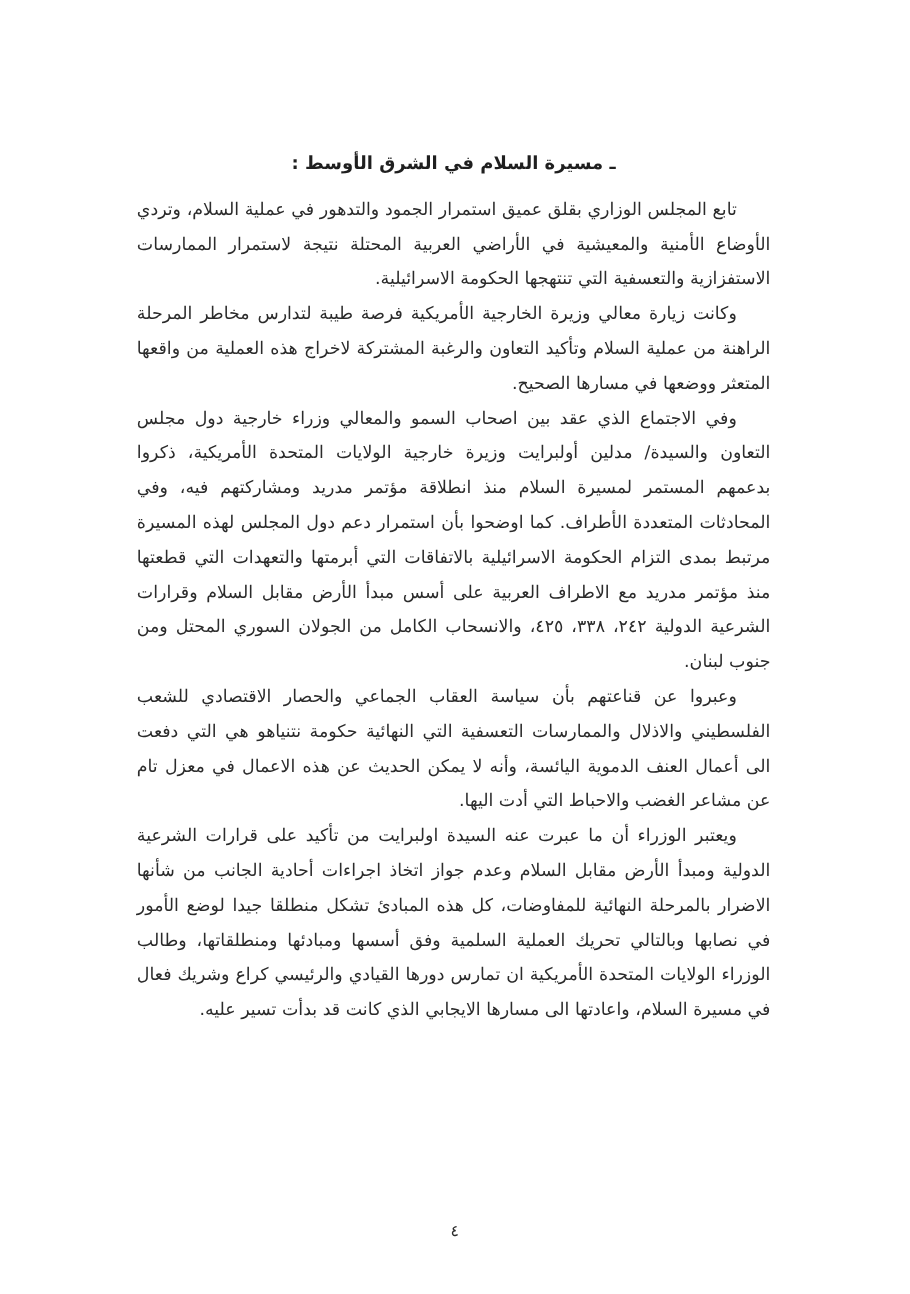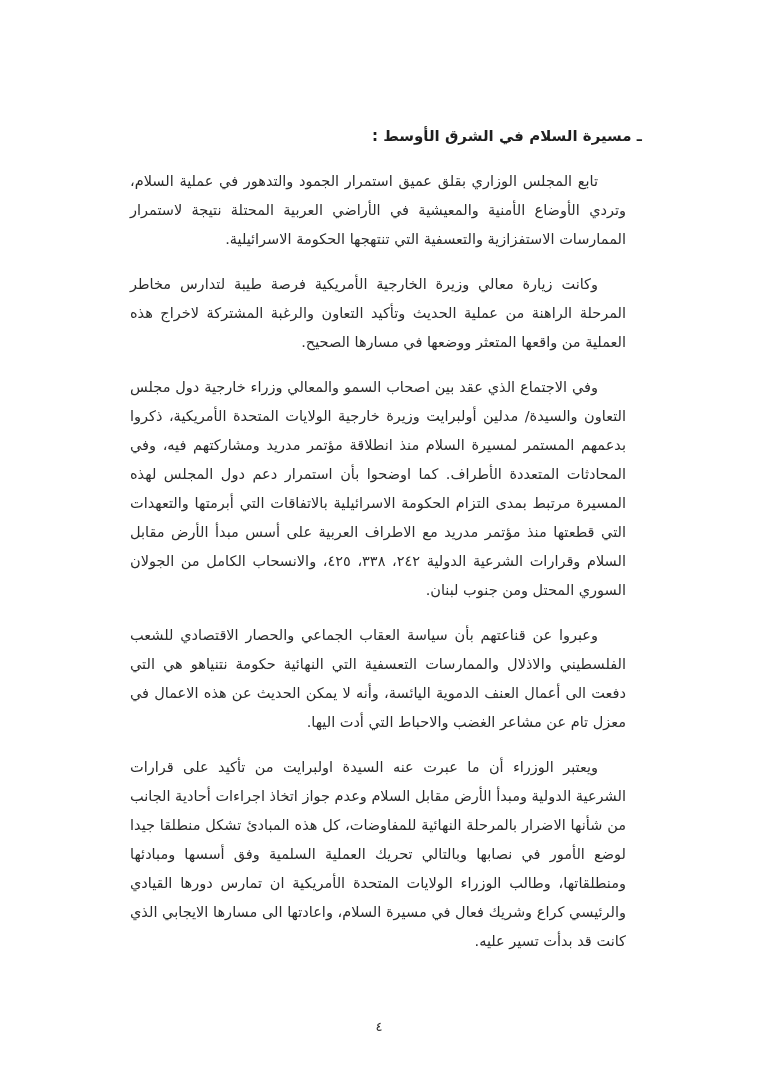--- a/index.html
+++ b/index.html
@@ -25,44 +25,44 @@
     text-align: justify;
     text-justify: inter-word;
     font-size: 14.5px;
     line-height: 29px;
     letter-spacing: 0.1px;
   }
   .doc-title {
     font-size: 15px;
     font-weight: bold;
     margin: 0 0 10px 0;
-    text-align: right;
+    text-align: center;
     color: #1f1f1f;
   }
   .content p {
-    margin: 16px;
+    margin: 0;
     padding: 0;
     text-indent: 28px;
   }
   .page-number {
     position: absolute;
     bottom: 44px;
     left: 0;
     width: 100%;
     text-align: center;
     font-size: 13px;
     color: #2b2b2b;
   }
 </style>
 </head>
 <body>
 
 <div class="page">
   <div class="content">
     <h1 class="doc-title">ـ مسيرة السلام في الشرق الأوسط :</h1>
     <p>تابع المجلس الوزاري بقلق عميق استمرار الجمود والتدهور في عملية السلام، وتردي الأوضاع الأمنية والمعيشية في الأراضي العربية المحتلة نتيجة لاستمرار الممارسات الاستفزازية والتعسفية التي تنتهجها الحكومة الاسرائيلية.</p>
-    <p>وكانت زيارة معالي وزيرة الخارجية الأمريكية فرصة طيبة لتدارس مخاطر المرحلة الراهنة من عملية الحديث وتأكيد التعاون والرغبة المشتركة لاخراج هذه العملية من واقعها المتعثر ووضعها في مسارها الصحيح.</p>
+    <p>وكانت زيارة معالي وزيرة الخارجية الأمريكية فرصة طيبة لتدارس مخاطر المرحلة الراهنة من عملية السلام وتأكيد التعاون والرغبة المشتركة لاخراج هذه العملية من واقعها المتعثر ووضعها في مسارها الصحيح.</p>
     <p>وفي الاجتماع الذي عقد بين اصحاب السمو والمعالي وزراء خارجية دول مجلس التعاون والسيدة/ مدلين أولبرايت وزيرة خارجية الولايات المتحدة الأمريكية، ذكروا بدعمهم المستمر لمسيرة السلام منذ انطلاقة مؤتمر مدريد ومشاركتهم فيه، وفي المحادثات المتعددة الأطراف. كما اوضحوا بأن استمرار دعم دول المجلس لهذه المسيرة مرتبط بمدى التزام الحكومة الاسرائيلية بالاتفاقات التي أبرمتها والتعهدات التي قطعتها منذ مؤتمر مدريد مع الاطراف العربية على أسس مبدأ الأرض مقابل السلام وقرارات الشرعية الدولية ٢٤٢، ٣٣٨، ٤٢٥، والانسحاب الكامل من الجولان السوري المحتل ومن جنوب لبنان.</p>
     <p>وعبروا عن قناعتهم بأن سياسة العقاب الجماعي والحصار الاقتصادي للشعب الفلسطيني والاذلال والممارسات التعسفية التي النهائية حكومة نتنياهو هي التي دفعت الى أعمال العنف الدموية اليائسة، وأنه لا يمكن الحديث عن هذه الاعمال في معزل تام عن مشاعر الغضب والاحباط التي أدت اليها.</p>
     <p>ويعتبر الوزراء أن ما عبرت عنه السيدة اولبرايت من تأكيد على قرارات الشرعية الدولية ومبدأ الأرض مقابل السلام وعدم جواز اتخاذ اجراءات أحادية الجانب من شأنها الاضرار بالمرحلة النهائية للمفاوضات، كل هذه المبادئ تشكل منطلقا جيدا لوضع الأمور في نصابها وبالتالي تحريك العملية السلمية وفق أسسها ومبادئها ومنطلقاتها، وطالب الوزراء الولايات المتحدة الأمريكية ان تمارس دورها القيادي والرئيسي كراع وشريك فعال في مسيرة السلام، واعادتها الى مسارها الايجابي الذي كانت قد بدأت تسير عليه.</p>
   </div>
   <div class="page-number">٤</div>
 </div>
 
 </body></html>

